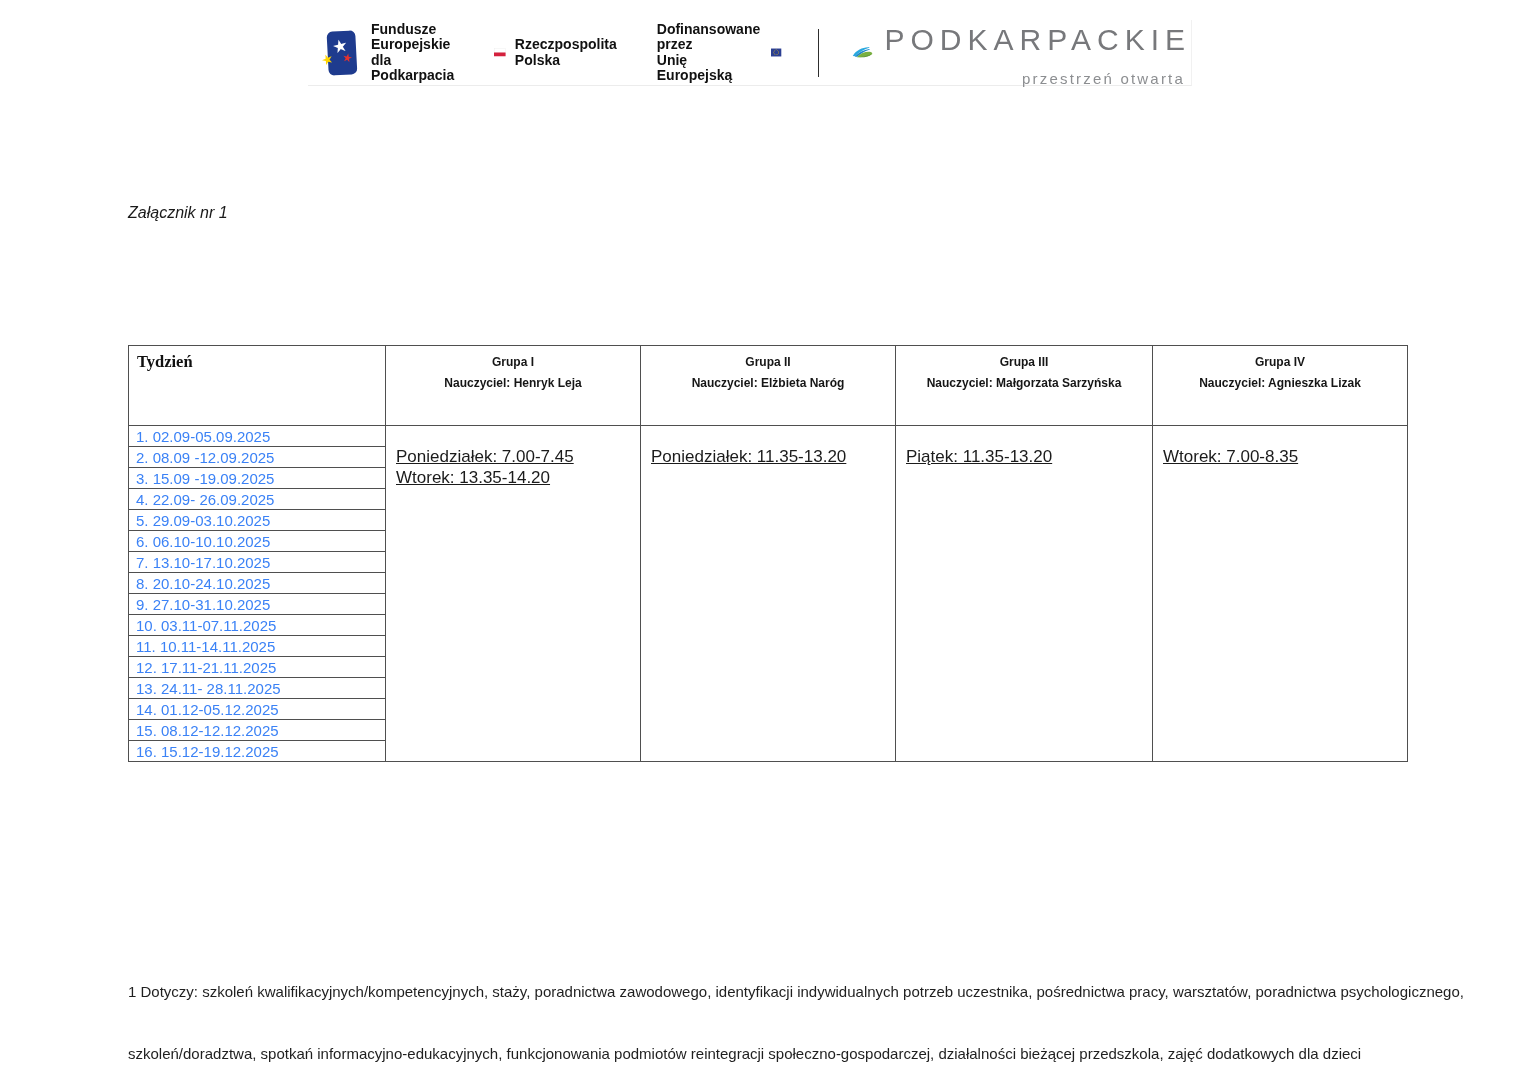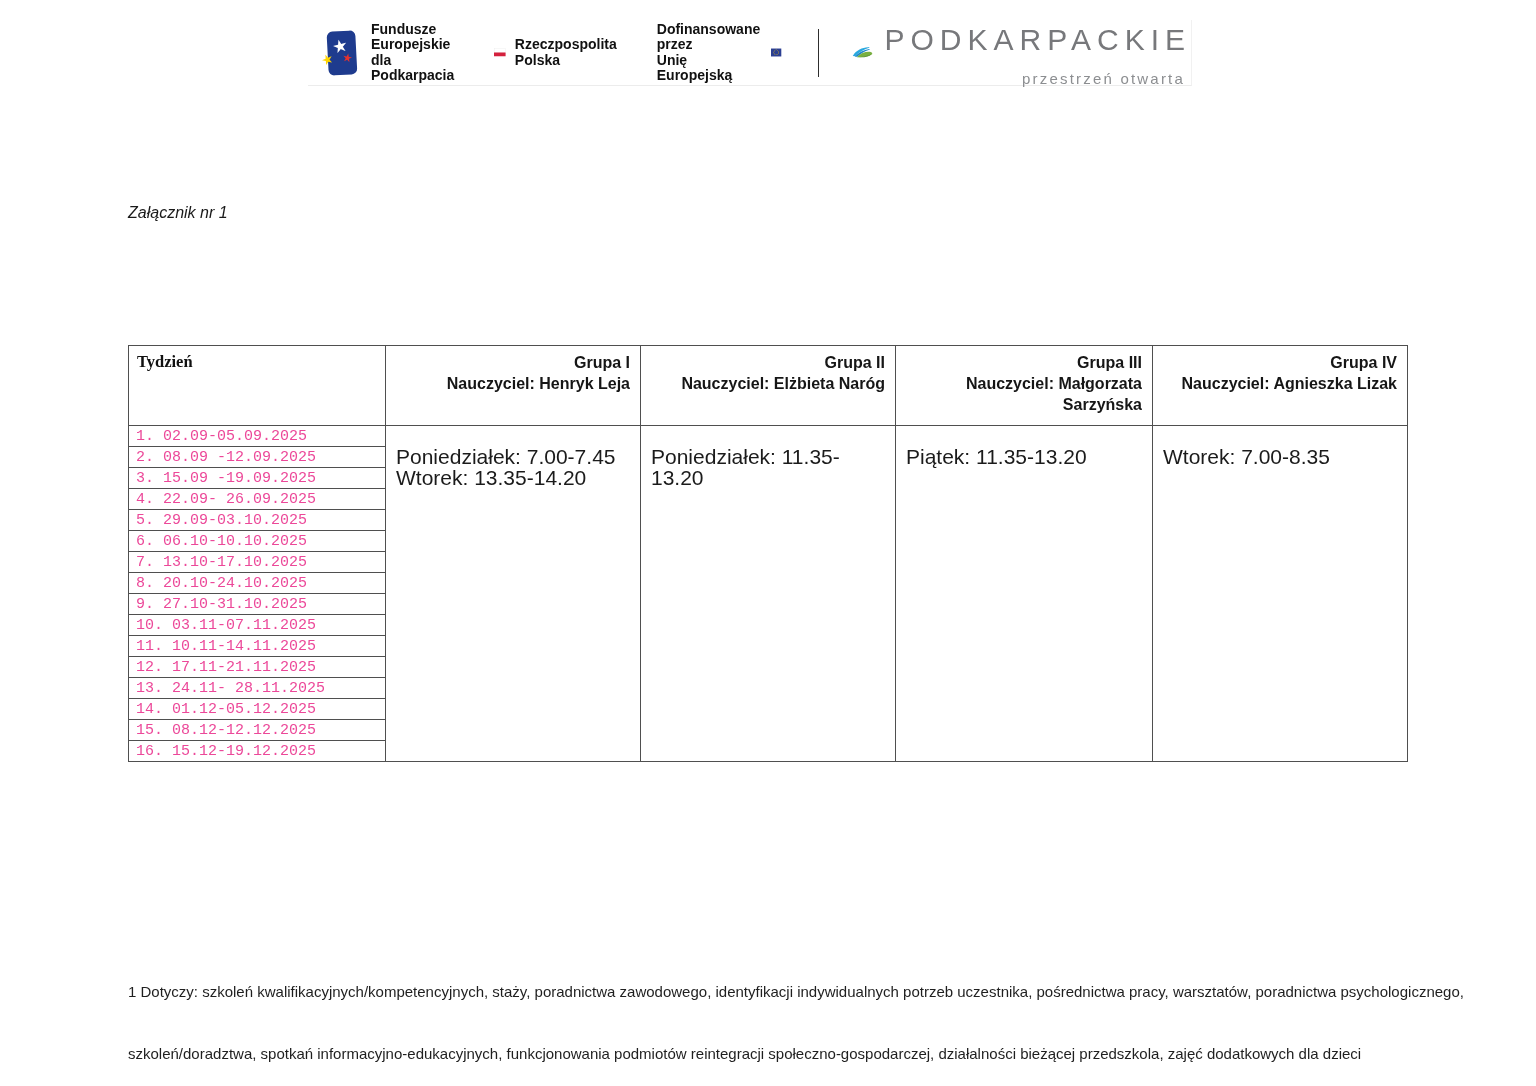--- a/index.html
+++ b/index.html
@@ -47,31 +47,31 @@
     position:absolute; left:128px; top:345px; width:1279px;
     border-collapse:collapse; table-layout:fixed;
   }
   table.schedule th, table.schedule td { border:1px solid #4f4f4f; }
   th.week-header {
     height:80px; vertical-align:top; text-align:left;
     padding:6px 8px; font-family:"Liberation Serif", serif;
     font-size:16.5px; font-weight:bold; color:#111;
   }
   th.group-header {
-    height:80px; vertical-align:top; text-align:right;
-    padding:6px 10px; font-size:16px; font-weight:bold;
+    height:80px; vertical-align:top; text-align:center;
+    padding:6px 10px; font-size:12px; font-weight:bold;
     line-height:21px; color:#161616;
   }
   td.week-cell {
     height:21px; padding:0 7px; font-size:15px; line-height:19px;
-    color:#ec4899; white-space:nowrap; overflow:hidden;font-family:Liberation Mono, monospace;
+    color:#3b82f6; white-space:nowrap; overflow:hidden;
   }
   td.group-cell {
     vertical-align:top; padding:20px 10px 0 10px;
-    font-size:21px; line-height:21px; color:#1b1b1b;
+    font-size:17px; line-height:21px; color:#1b1b1b;text-decoration:underline;
   }
 
   
   .footnotes {
     position:absolute; left:128px; top:941px; width:1400px;
     font-size:15px; line-height:20.5px; color:#1f1f1f; white-space:pre-wrap;
   }
 </style>
 </head>
 <body>

